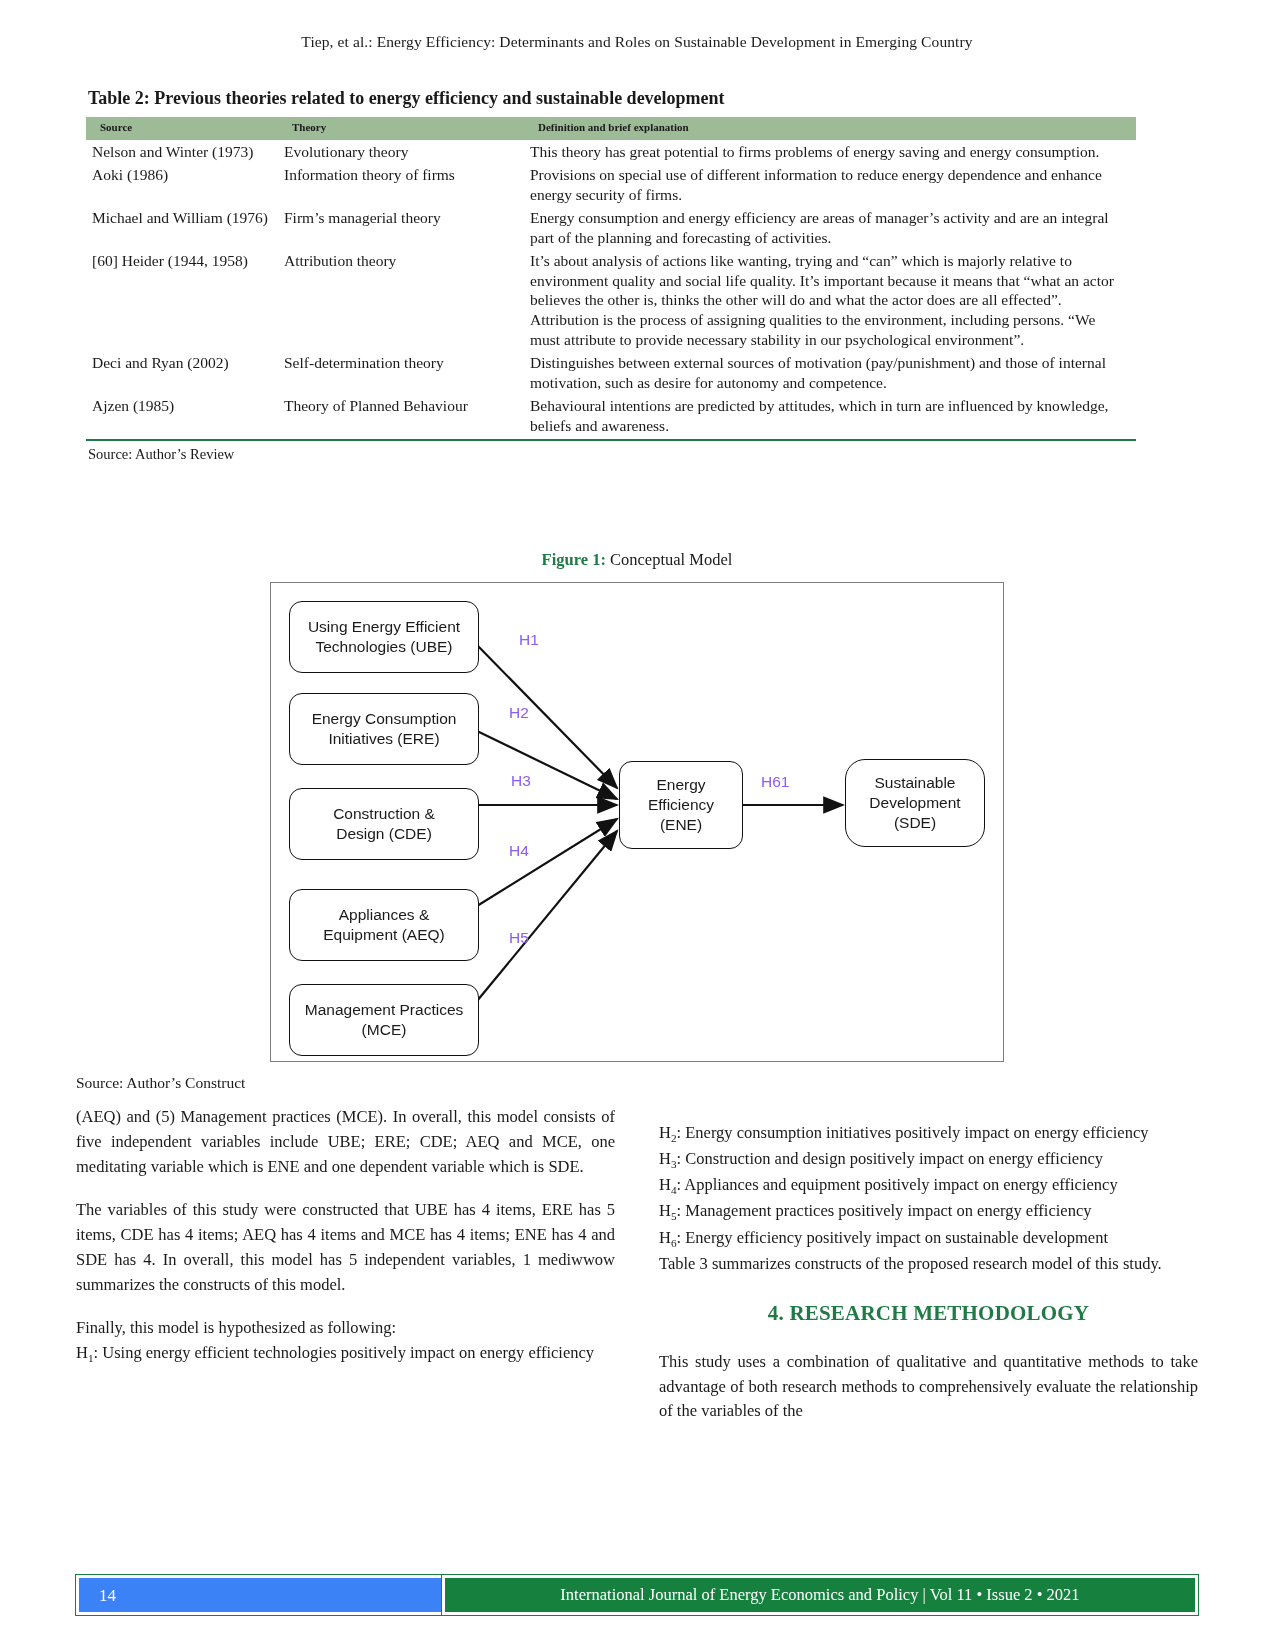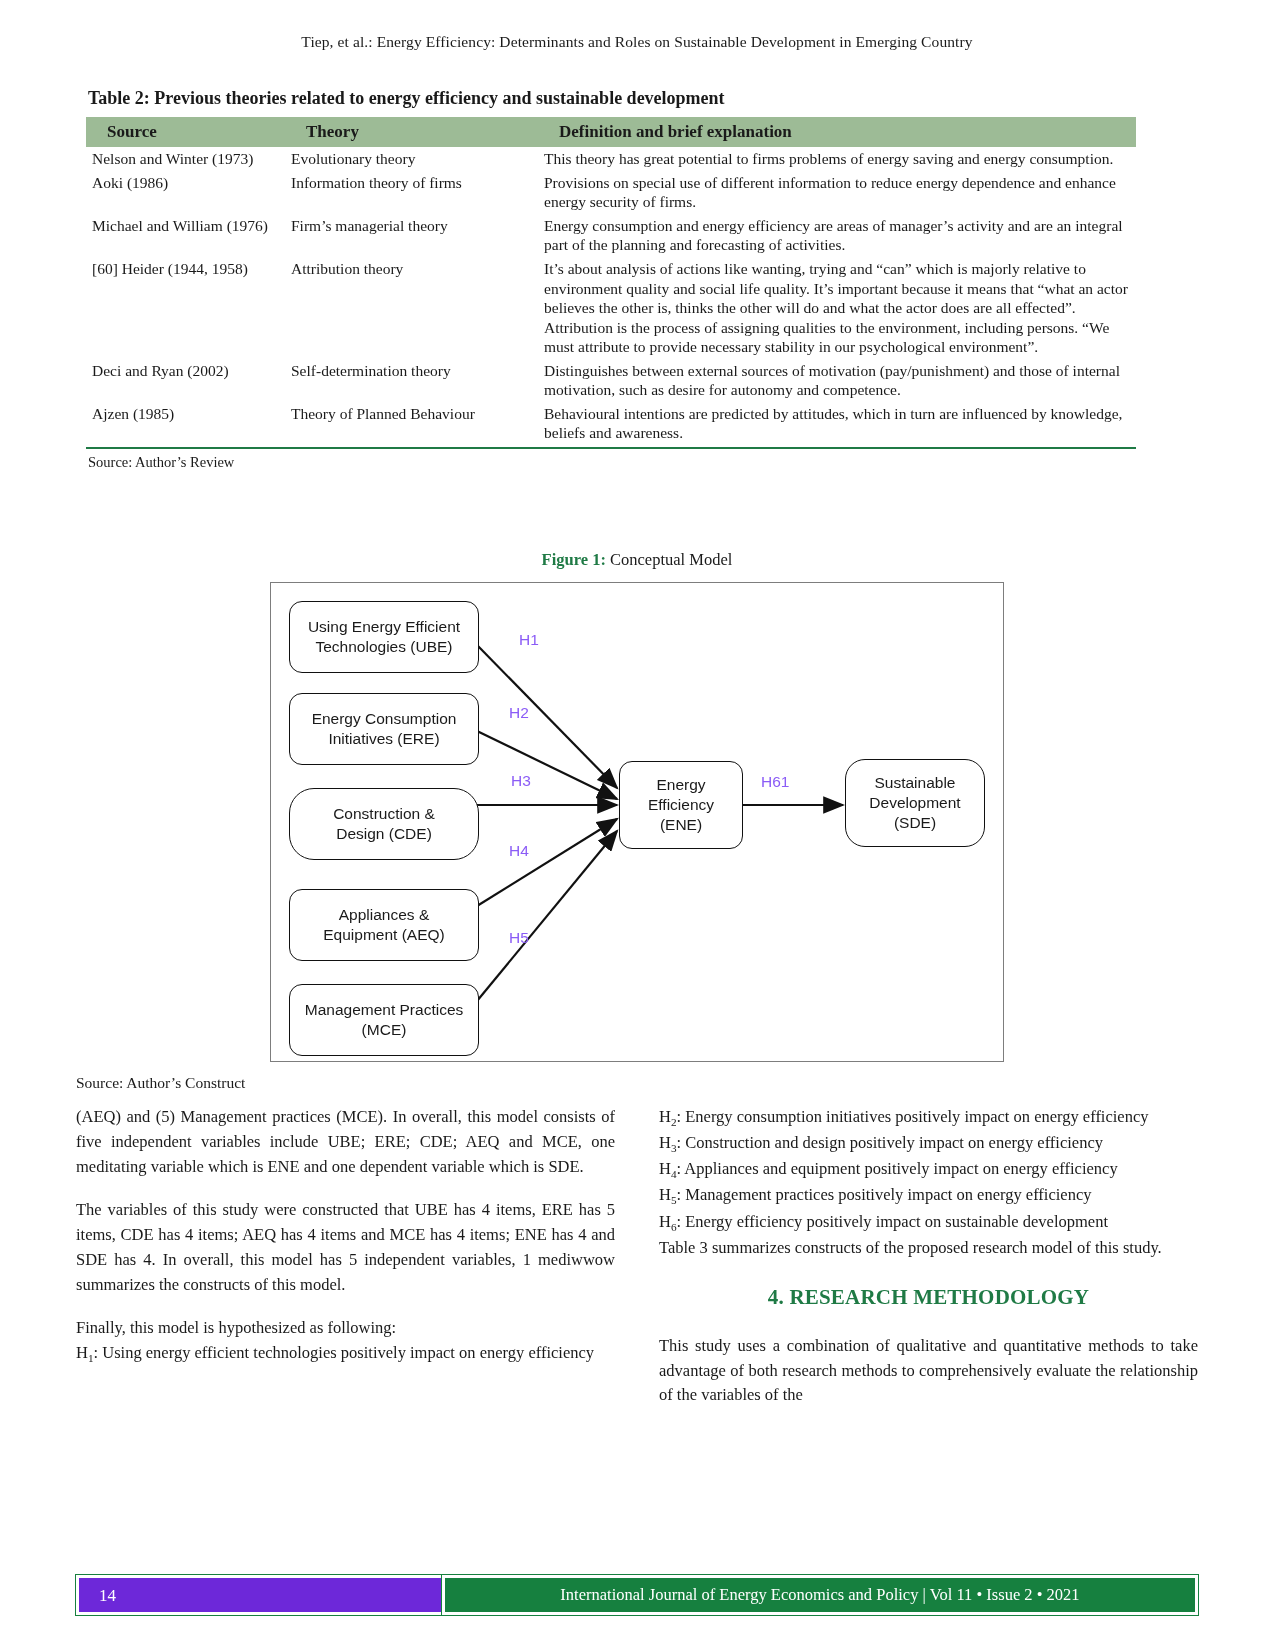--- a/index.html
+++ b/index.html
@@ -24,22 +24,22 @@
   .table-title {
     font-weight:bold; font-size:18px; margin:0 0 8px 2px;
   }
   table.theories {
     border-collapse:collapse; width:1050px;
     font-size:15.5px; line-height:1.26;
   }
   table.theories thead th {
     background:#9dbb96;
     text-align:left; font-weight:bold;
-    padding:4px 6px 5px 21px;
-    font-size:17px;
+    padding:4px 6px 5px 14px;
+    font-size:11px;
   }
   table.theories tbody td {
     vertical-align:top;
     padding:2px 8px 2px 6px;
   }
   .col-source { width:172px; }
   .col-theory { width:226px; }
   .col-def { width:auto; }
   .rule-bottom {
     border-top:2.5px solid #1f7a45;
@@ -94,39 +94,39 @@
   }
   .col { width:539px; font-size:16.5px; line-height:1.5; }
   .col p { margin:0 0 19px 0; text-align:justify; }
   .col p.last { margin-bottom:0; }
   .hyp-list { margin:0; }
   .hyp {
     margin:0; text-align:justify;
     text-indent:0;
     padding-left:0;
   }
-  .hyp.indent-wrap { padding-left:26px; text-indent:-26px; }
+  .hyp.indent-wrap { padding-left:26px; text-indent:-26px;margin-top:16px; }
   .hyp sub { font-size:.68em; }
   .section-head {
     color:#1f7a45; font-weight:bold; font-size:21px;
     text-align:center; margin:22px 0 20px 0;
     letter-spacing:.2px;
   }
   .tight { margin-bottom:0 !important; }
   .gap-para { margin-top:19px; }
 
   
   .footer {
     position:absolute; left:76px; bottom:34px;
     width:1122px; height:40px;
   }
   .footer-left {
     position:absolute; left:0; top:0;
     width:392px; height:40px;
-    background:#6d28d9;
+    background:#3b82f6;
     box-sizing:border-box;
     border:3px solid #ffffff;
     outline:1.5px solid #16803f;
   }
   .footer-page {
     position:absolute; left:20px; top:8px;
     color:#ffffff; font-size:17px; font-weight:normal;
   }
   .footer-right {
     position:absolute; left:366px; top:0;
@@ -220,21 +220,21 @@
       </svg>
 
       <div class="node" style="left:18px; top:18px; width:190px; height:72px;">
         <span style="white-space:pre-line">Using Energy Efficient
 Technologies (UBE)</span>
       </div>
       <div class="node" style="left:18px; top:110px; width:190px; height:72px;">
         <span style="white-space:pre-line">Energy Consumption
 Initiatives (ERE)</span>
       </div>
-      <div class="node" style="left:18px; top:205px; width:190px; height:72px;border-radius:25px;">
+      <div class="node" style="left:18px; top:205px; width:190px; height:72px;">
         <span style="white-space:pre-line">Construction &amp;
 Design (CDE)</span>
       </div>
       <div class="node" style="left:18px; top:306px; width:190px; height:72px;">
         <span style="white-space:pre-line">Appliances &amp;
 Equipment (AEQ)</span>
       </div>
       <div class="node" style="left:18px; top:401px; width:190px; height:72px;">
         <span style="white-space:pre-line">Management Practices
 (MCE)</span>

